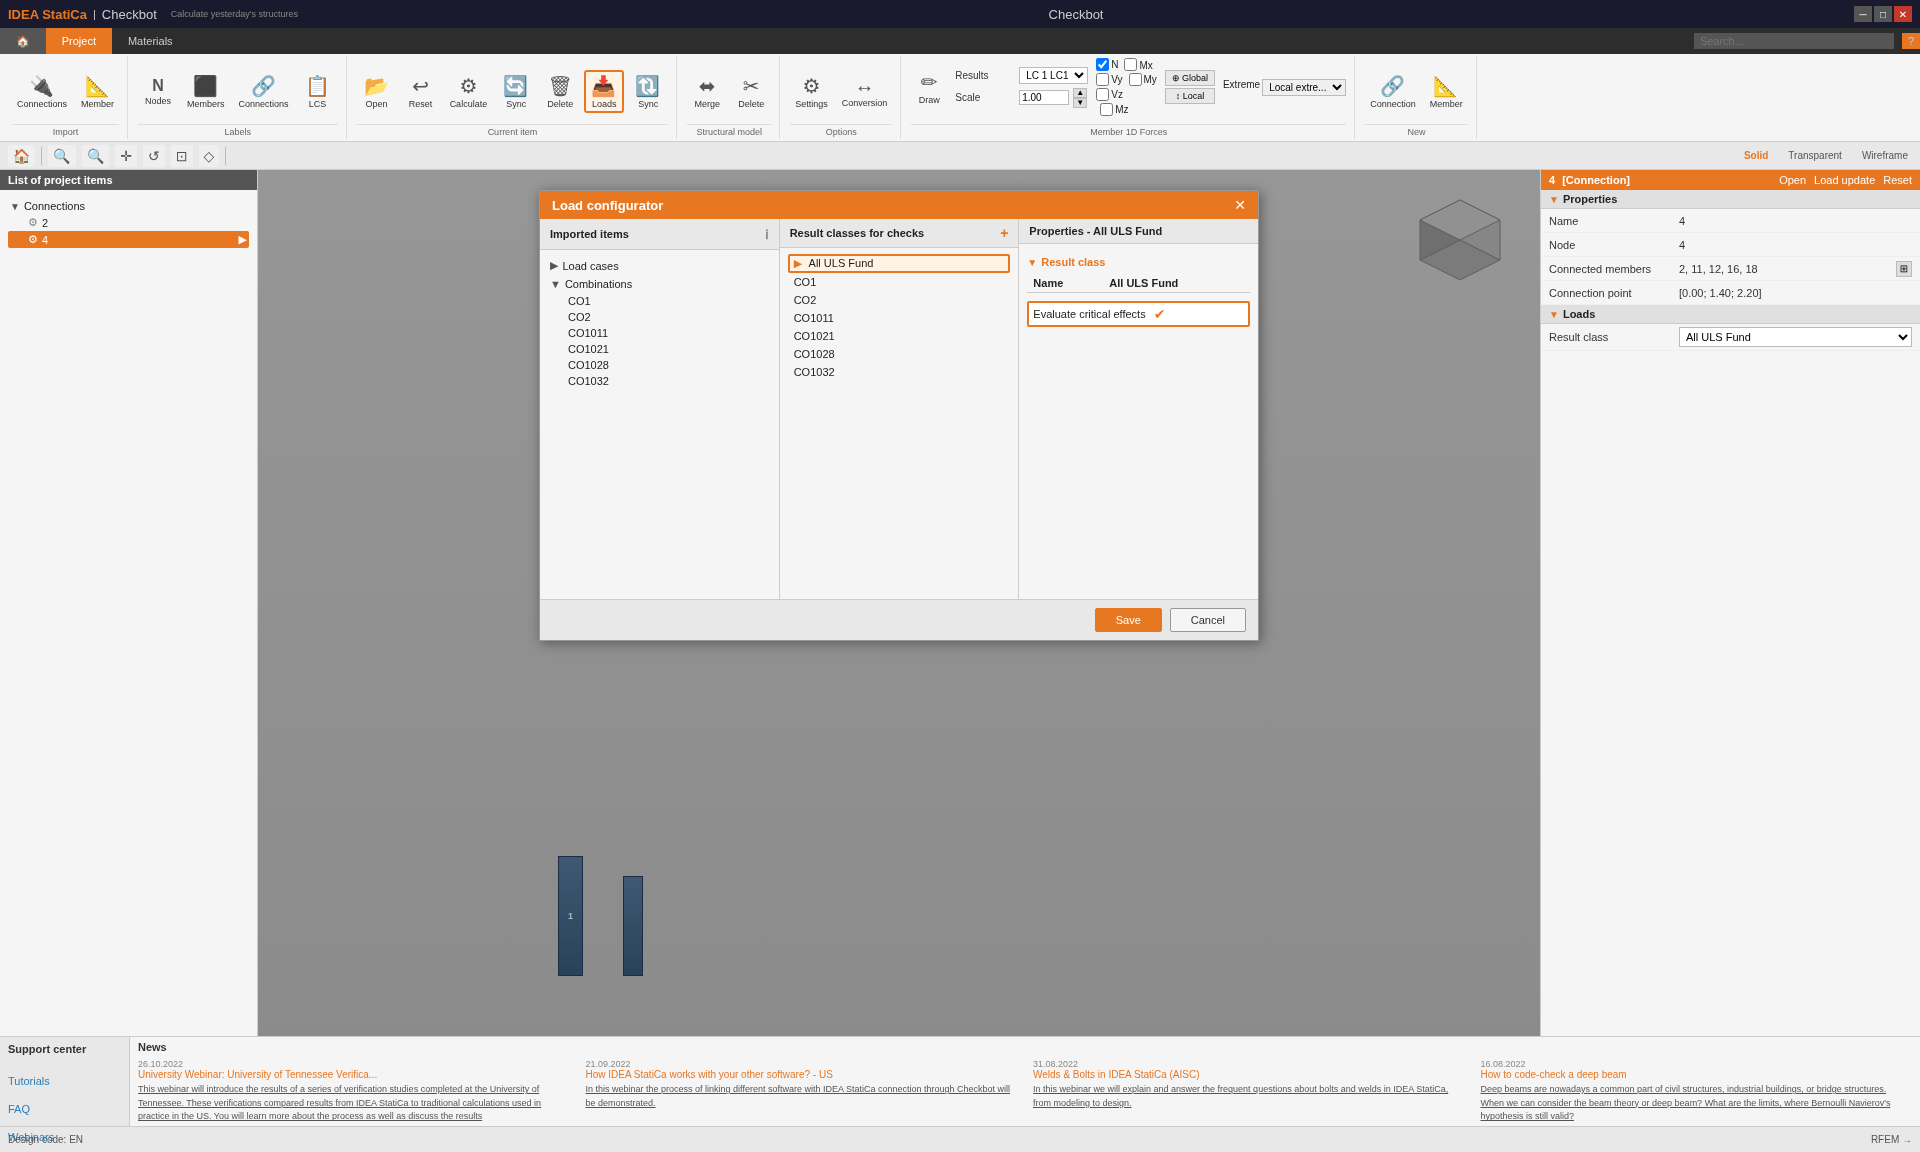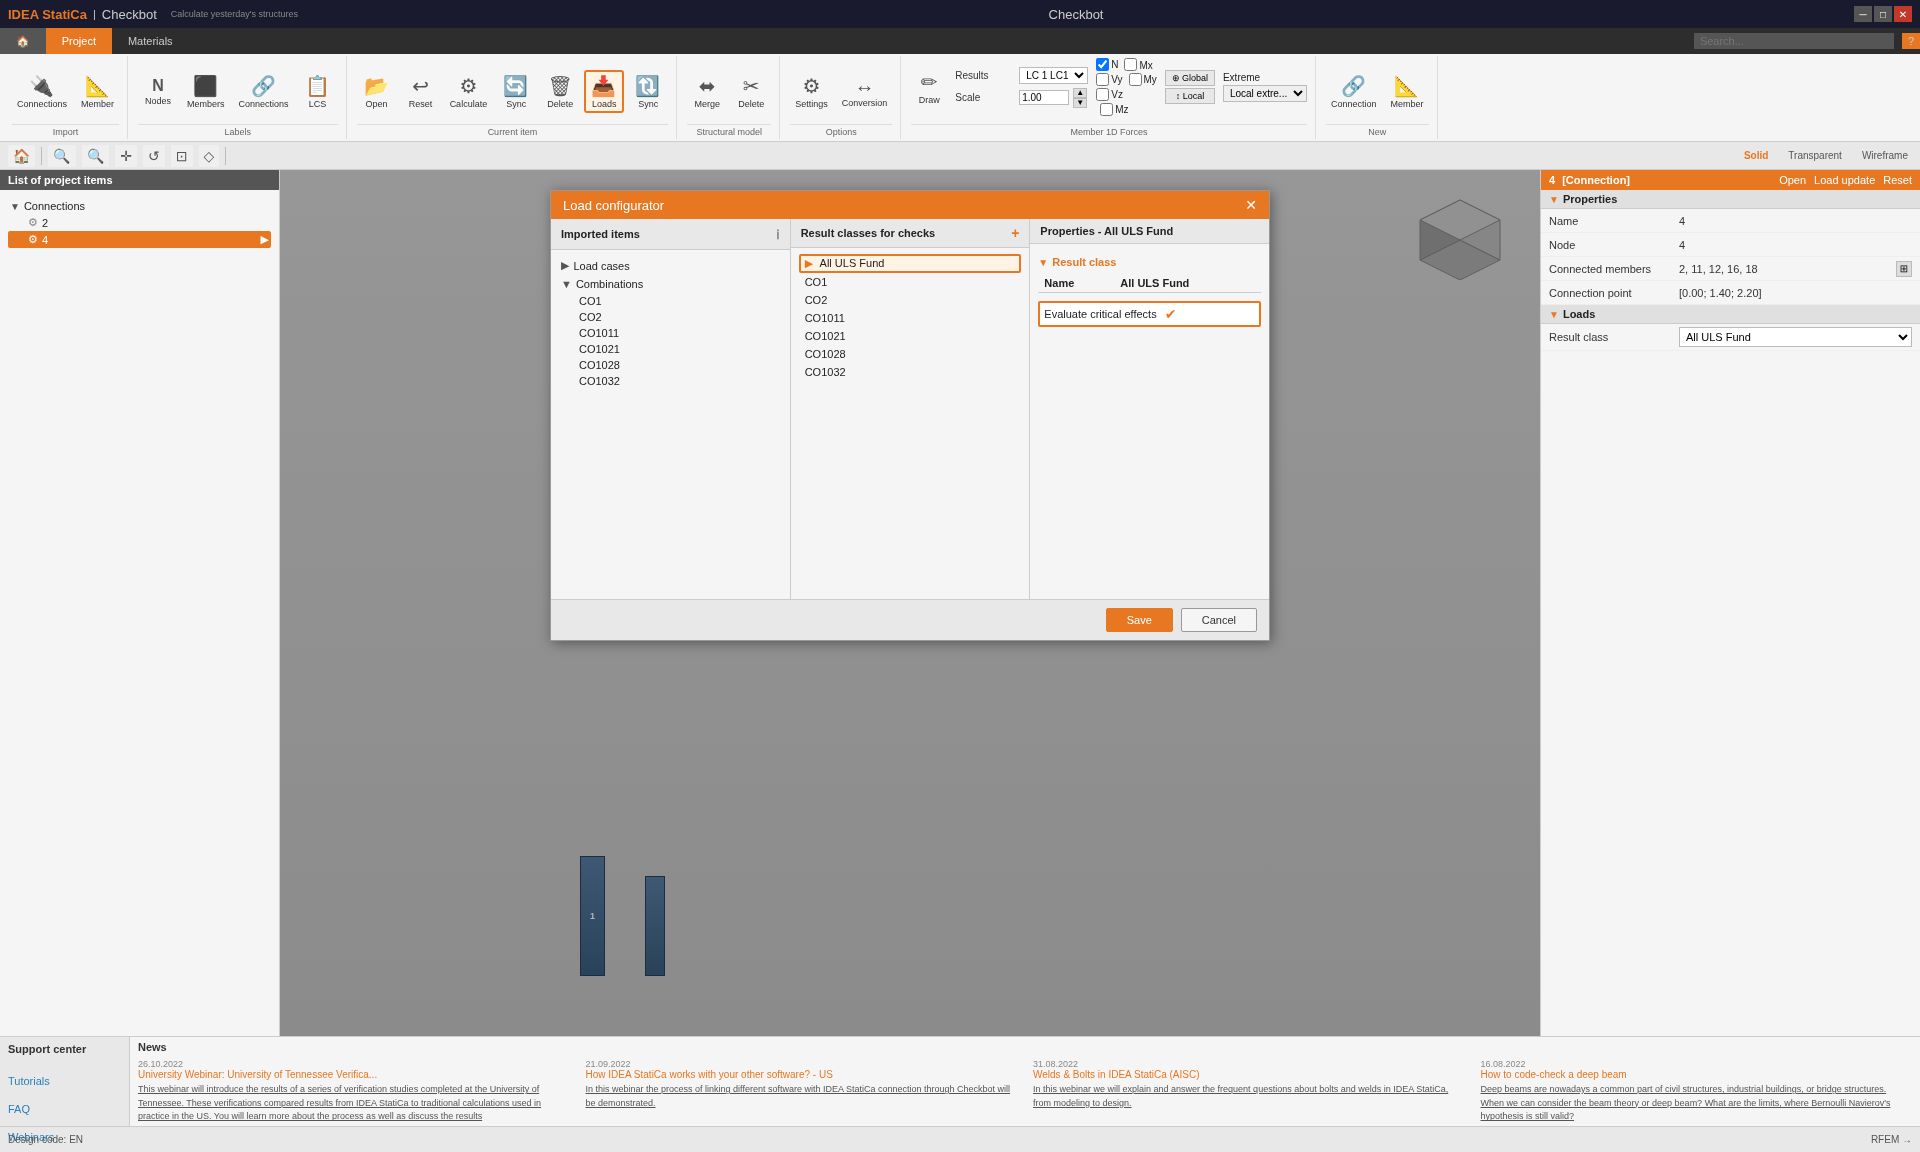--- a/index.html
+++ b/index.html
@@ -73,21 +73,21 @@
     .view-mode-btn { font-size: 10px; cursor: pointer; color: #555; padding: 2px 4px; }
     .view-mode-btn.active { color: #e87722; font-weight: bold; }
 
     
     #main {
       display: flex; height: calc(1152px - 28px - 26px - 88px - 28px - 90px - 26px);
     }
 
     
     #left-panel {
-      width: 280px; background: #f5f5f5; border-right: 1px solid #ccc;
+      width: 258px; background: #f5f5f5; border-right: 1px solid #ccc;
       display: flex; flex-direction: column;
     }
     #left-panel-header {
       background: #555; color: #fff; padding: 4px 8px; font-size: 11px; font-weight: bold;
     }
     #tree-area { flex: 1; padding: 8px; overflow-y: auto; }
     .tree-root { display: flex; align-items: center; gap: 4px; font-size: 11px; cursor: pointer; padding: 2px; }
     .tree-root .arrow { font-size: 10px; color: #555; }
     .tree-item { display: flex; align-items: center; gap: 4px; font-size: 11px; padding: 2px 2px 2px 20px; cursor: pointer; }
     .tree-item .gear-icon { color: #888; font-size: 11px; }
@@ -143,21 +143,21 @@
       display: flex; align-items: flex-start; justify-content: center;
       padding-top: 20px;
     }
     #modal {
       background: #f5f5f5; width: 720px; border: 1px solid #999; box-shadow: 2px 2px 12px rgba(0,0,0,0.4);
     }
     #modal-header {
       background: #e87722; color: #fff; padding: 6px 12px;
       display: flex; justify-content: space-between; align-items: center;
     }
-    #modal-header .modal-title { font-size: 13px; font-weight: normal; }
+    #modal-header .modal-title { font-size: 13px; font-weight: bold; }
     #modal-header .modal-close { color: #fff; cursor: pointer; font-size: 14px; background: none; border: none; }
 
     #modal-body {
       display: flex; min-height: 380px;
     }
     .modal-col {
       flex: 1; border-right: 1px solid #ccc; display: flex; flex-direction: column;
     }
     .modal-col:last-child { border-right: none; }
     .modal-col-header {
@@ -429,21 +429,21 @@
             <label style="display:flex; align-items:center; gap:2px; font-size:10px; margin-left:4px;">
               <input type="checkbox" style="">
               <span>Mz</span>
             </label>
           </div>
         </div>
         <div style="display:flex; flex-direction:column; gap:2px;">
           <button style="font-size:9px; padding:2px 6px; cursor:pointer; background:#e8e8e8; border:1px solid #bbb;">⊕ Global</button>
           <button style="font-size:9px; padding:2px 6px; cursor:pointer; background:#e8e8e8; border:1px solid #bbb;">↕ Local</button>
         </div>
-        <div style="display:flex; flex-direction:column; gap:2px; font-size:10px;">
+        <div style="display:flex; flex-direction:row; gap:2px; font-size:10px;">
           <span>Extreme</span>
           <select style="font-size:10px; border:1px solid #bbb; padding:1px 2px;">
             <option>Local extre...</option>
           </select>
         </div>
       </div>
     </div>
     <div class="group-label">Member 1D Forces</div>
   </div>
 

